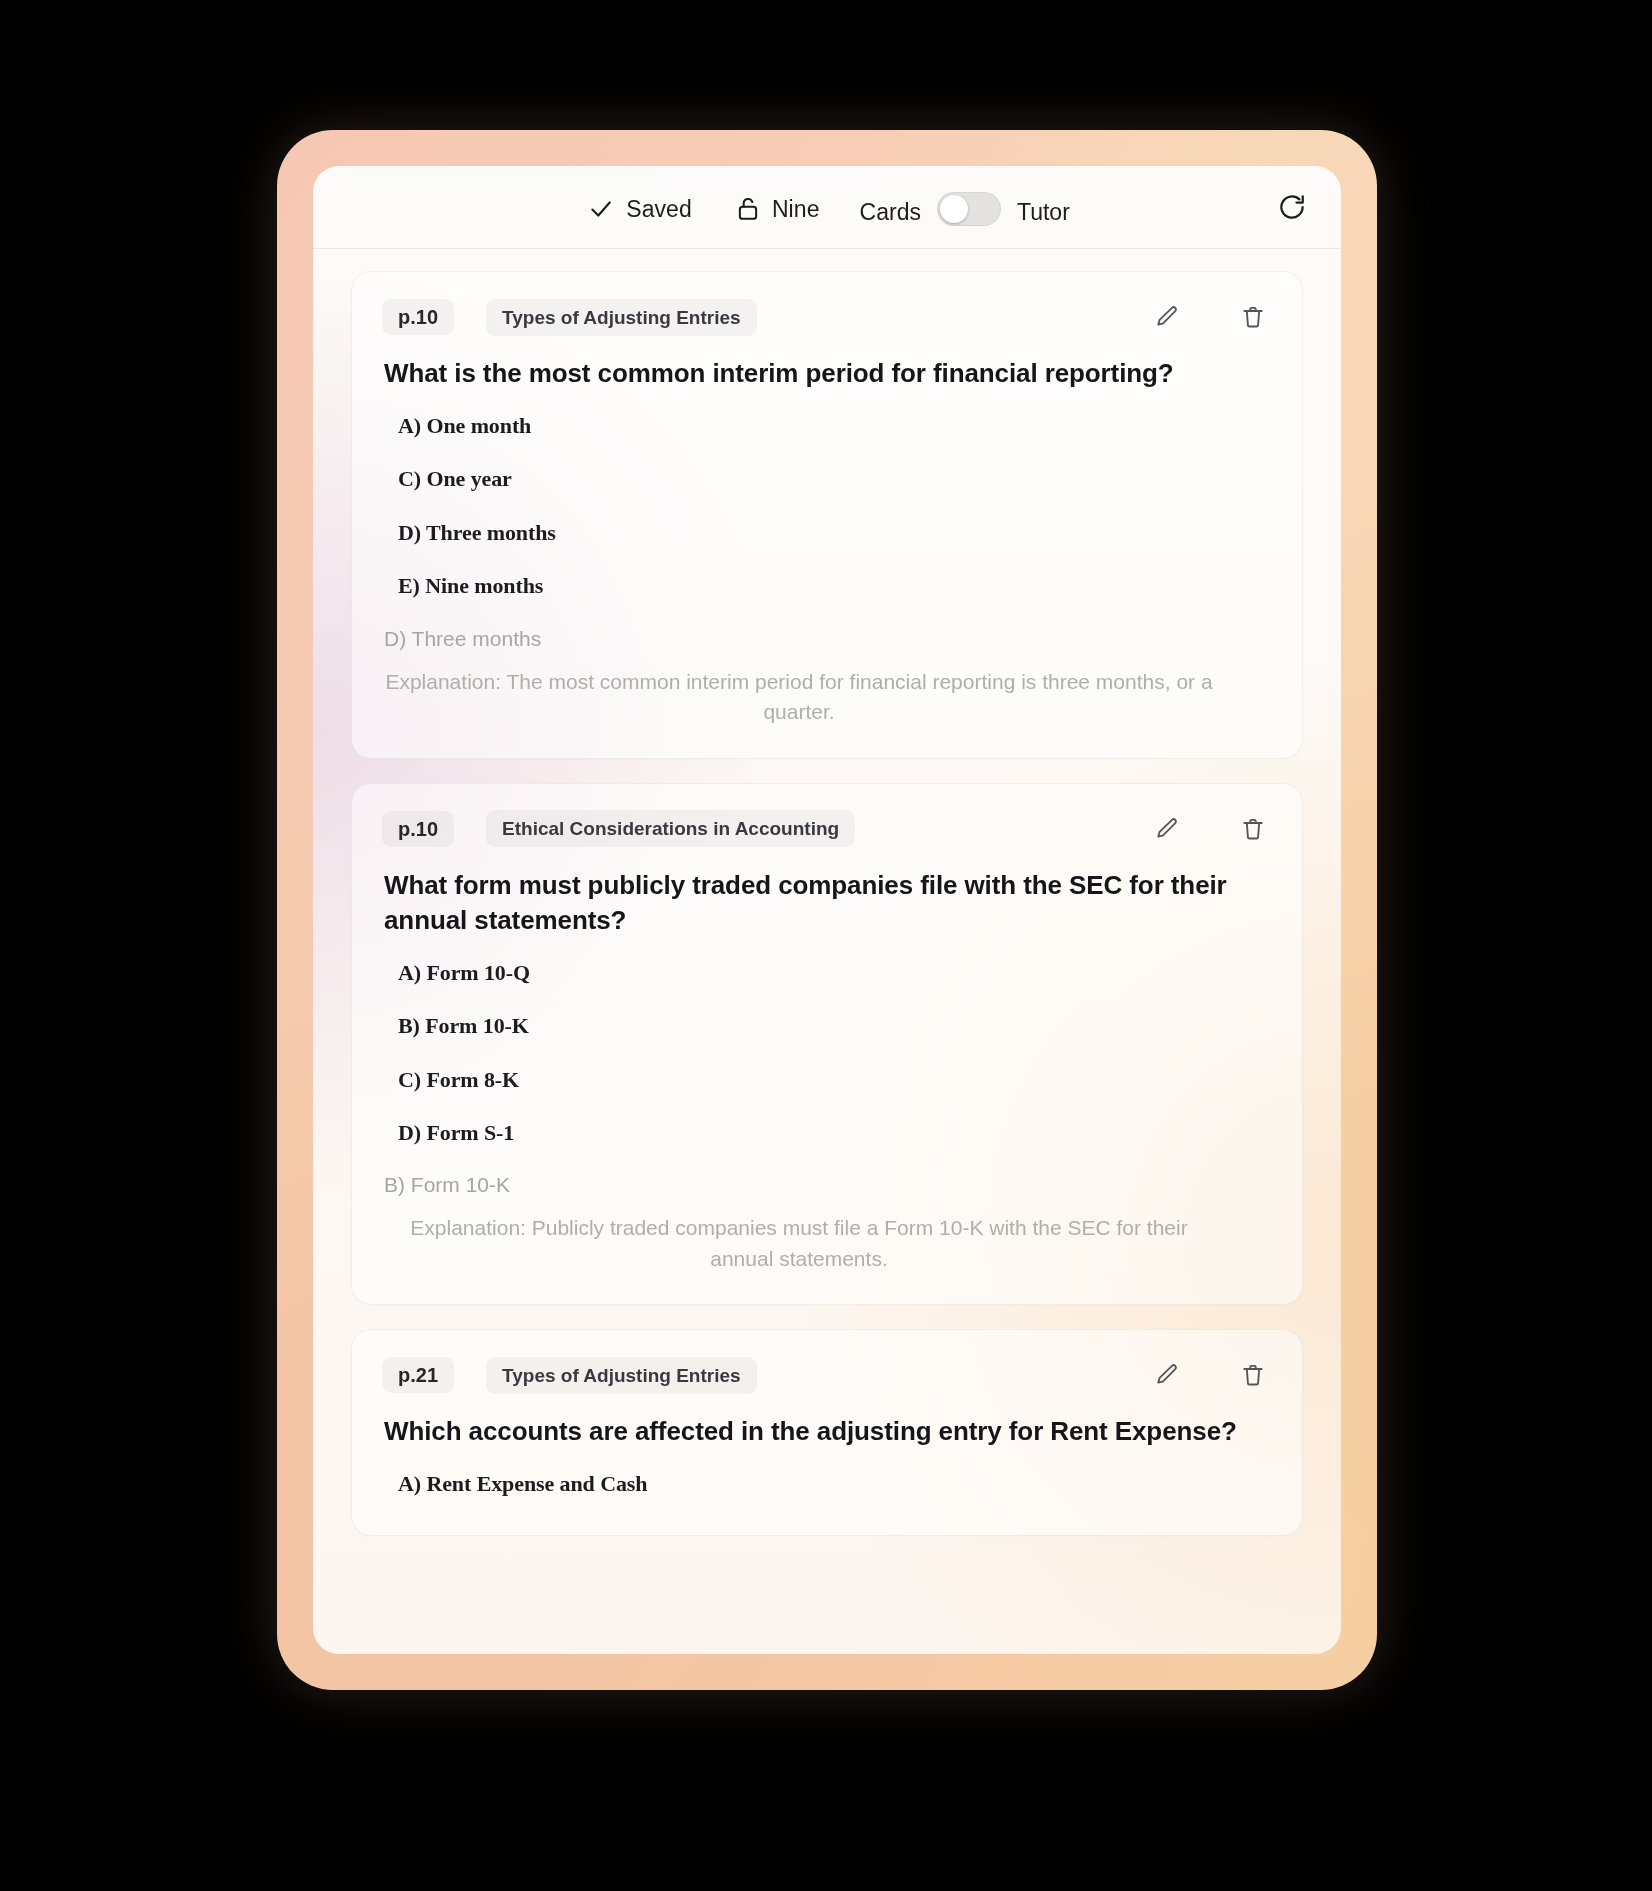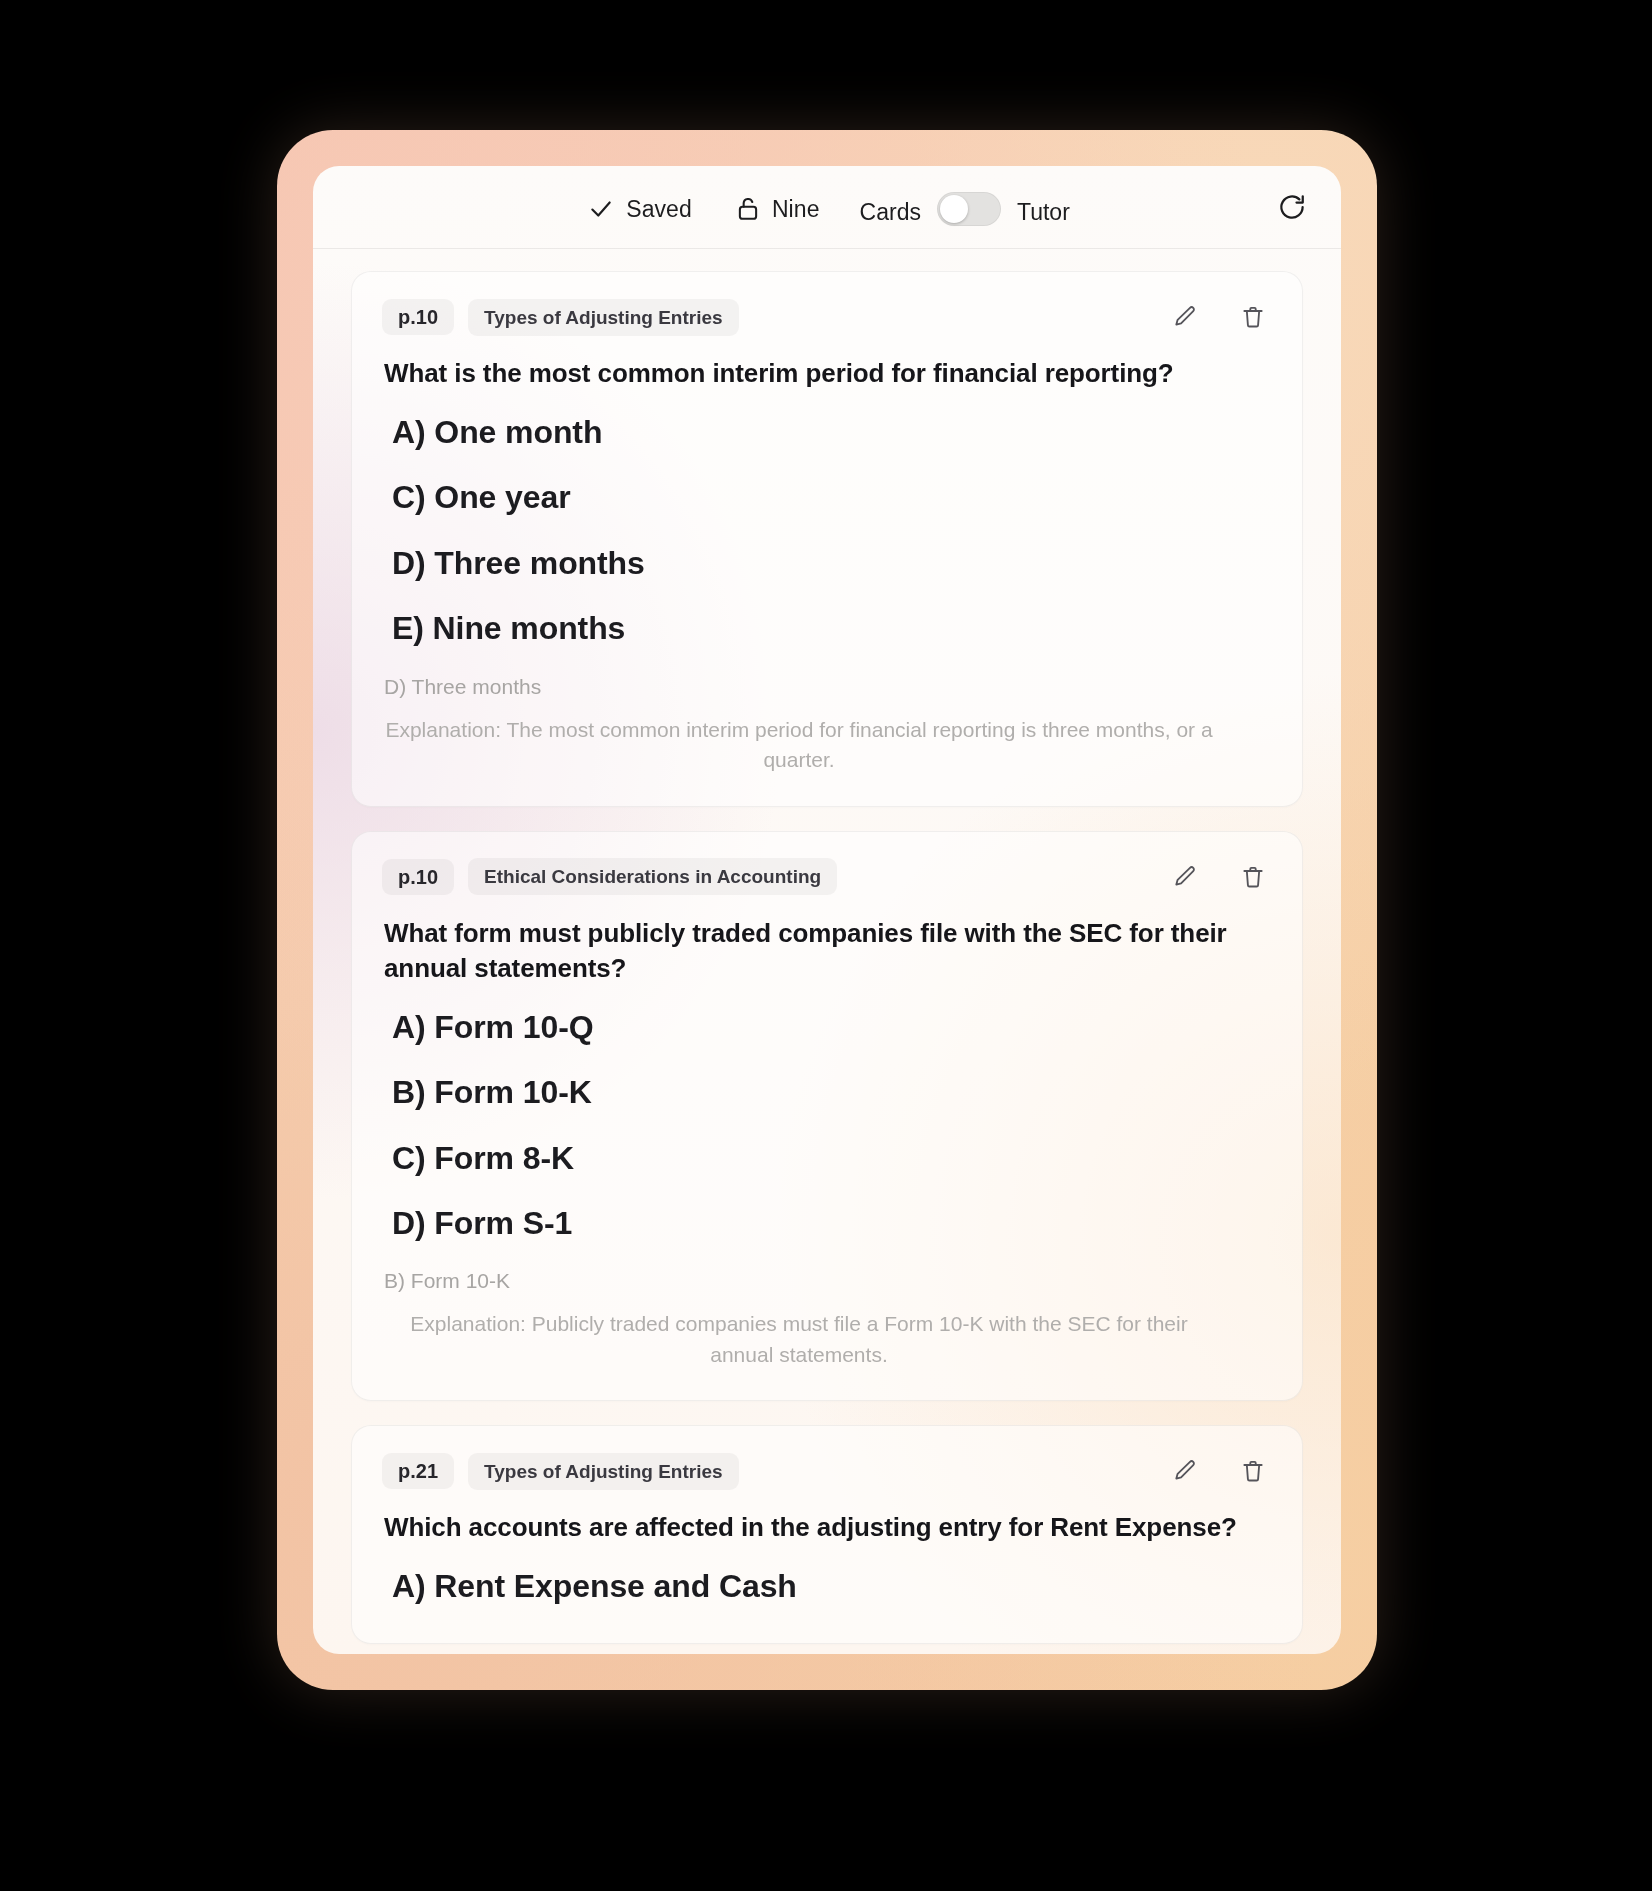--- a/index.html
+++ b/index.html
@@ -135,21 +135,21 @@
     border: 1px solid rgba(0,0,0,0.055);
     border-radius: 20px;
     padding: 26px 30px 30px 30px;
     margin-bottom: 24px;
     box-shadow: 0 1px 2px rgba(0,0,0,0.02);
   }
 
   .card-head {
     display: flex;
     align-items: center;
-    gap: 14px;
+    gap: 32px;
     margin-bottom: 20px;
   }
 
   .page-chip {
     font-size: 20px;
     font-weight: bold;
     color: #27262b;
     background: rgba(0,0,0,0.045);
     border-radius: 9px;
     padding: 8px 16px;
@@ -181,26 +181,27 @@
   .question {
     font-size: 26px;
     font-weight: bold;
     color: #16161a;
     line-height: 1.35;
     margin: 20px 0 22px 2px;
     letter-spacing: -0.1px;
   }
 
   .option {
-    font-size: 32px;
+    font-size: 22px;
     font-weight: bold;
     color: #1c1c20;
     line-height: 1.2;
-    margin: 0 0 27px 10px;
+    margin: 0 0 27px 16px;
     letter-spacing: -0.1px;
+    font-family: Liberation Serif, serif;
   }
 
   .answer {
     font-size: 21px;
     color: #a7a5a3;
     margin: 12px 0 16px 2px;
   }
 
   .explanation {
     font-size: 21px;

